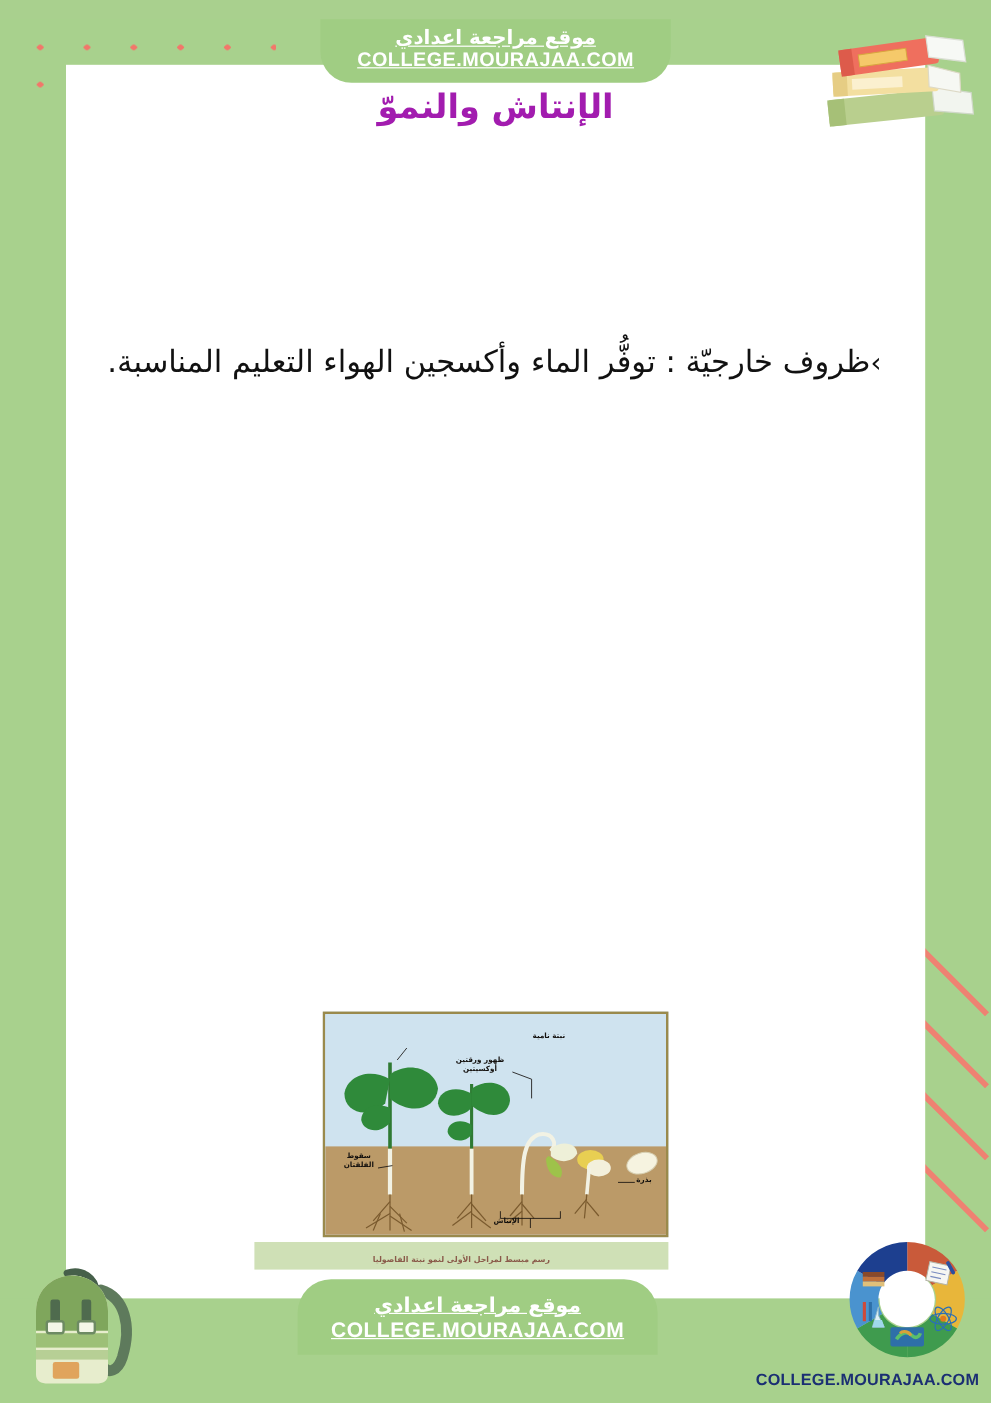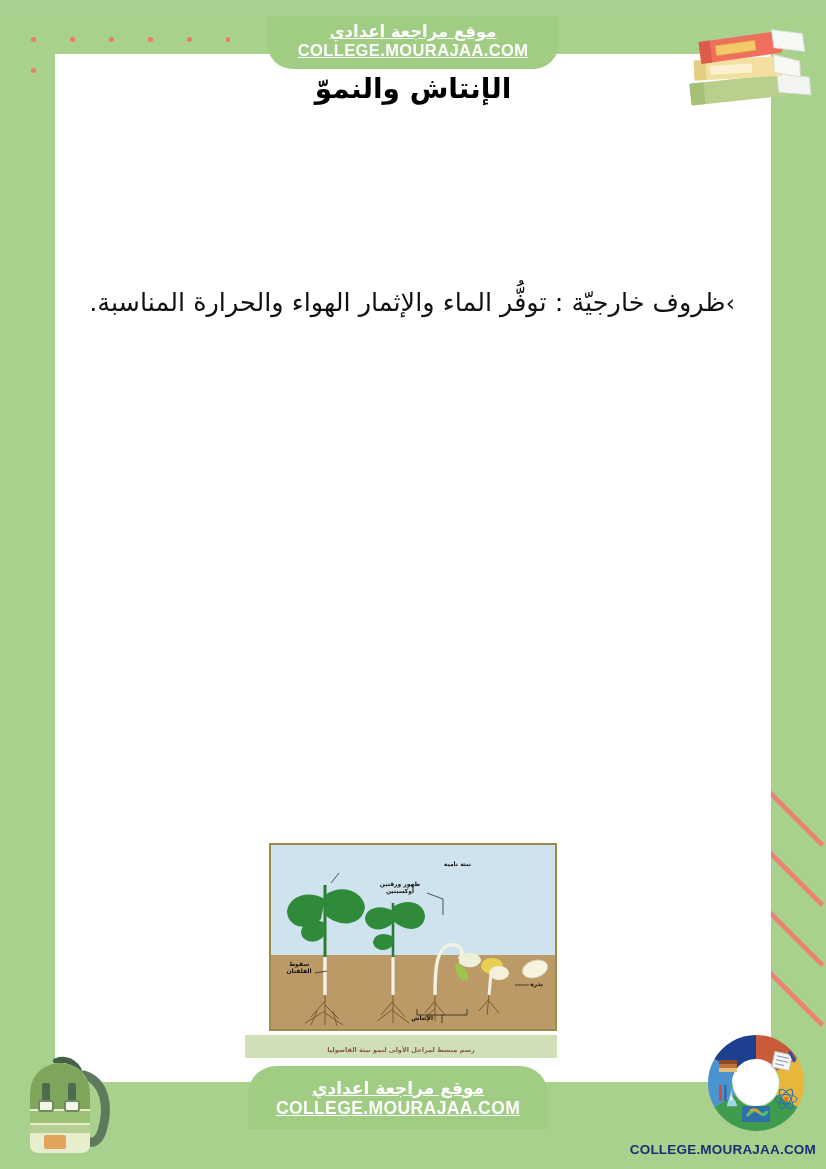--- a/index.html
+++ b/index.html
@@ -100,21 +100,21 @@
     font-family: "Liberation Sans", sans-serif;
   }
 
   
   .doc-title {
     position: absolute;
     top: 56px;
     left: 0;
     right: 0;
     text-align: center;
-    color: #000000;
+    color: #a21caf;
     font-size: 28px;
     font-weight: bold;
     z-index: 21;
     letter-spacing: 0.5px;
   }
 
   
   .subtitle-block {
     position: absolute;
     top: 142px;
@@ -194,21 +194,21 @@
   }
   .fig-label {
     position: absolute;
     font-size: 6px;
     color: #14110e;
     font-weight: bold;
     white-space: nowrap;
     line-height: 1.1;
   }
   .fig-caption-bar {
-    width: 312px;
+    width: 345px;
     margin-top: 4px;
     background: #cfe0b6;
     text-align: center;
     padding: 2px 0;
   }
   .fig-caption-bar span {
     font-size: 6.5px;
     color: #8a5a4a;
     font-weight: bold;
   }
@@ -284,21 +284,21 @@
     <span class="brand-url">COLLEGE.MOURAJAA.COM</span>
   </div>
 
   <div class="doc-title">الإنتاش والنموّ</div>
 
 
   <div class="body-content">
 
 
     <p class="bullet-line">
-      <span class="bullet-mark">›</span><span>ظروف خارجيّة : توفُّر الماء والإثمار الهواء والحرارة المناسبة.</span>
+      <span class="bullet-mark">›</span><span>ظروف خارجيّة : توفُّر الماء وأكسجين الهواء التعليم المناسبة.</span>
     </p>
 
   </div>
 
   <div class="figure-wrap">
     <div class="figure-frame">
       <div class="fig-sky"></div>
       <div class="fig-soil"></div>
 
       <svg viewBox="0 0 288 188" width="288" height="188" style="position:absolute;inset:0;">

